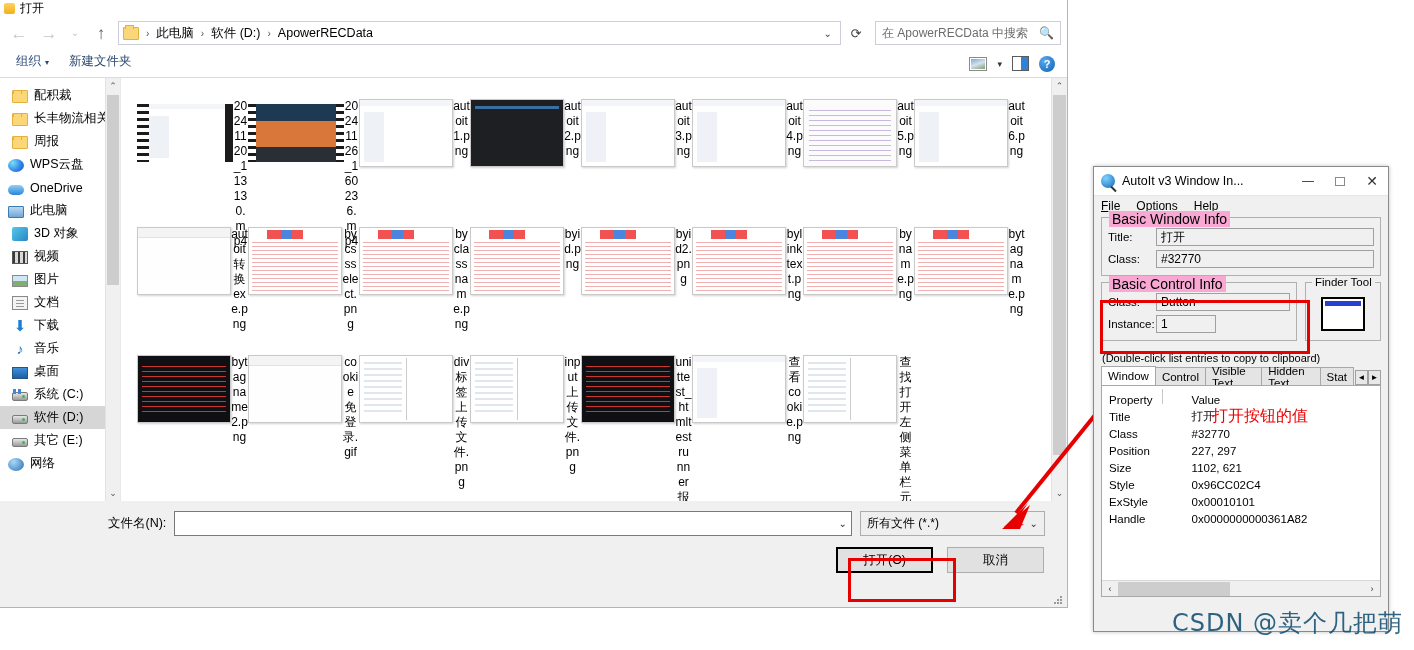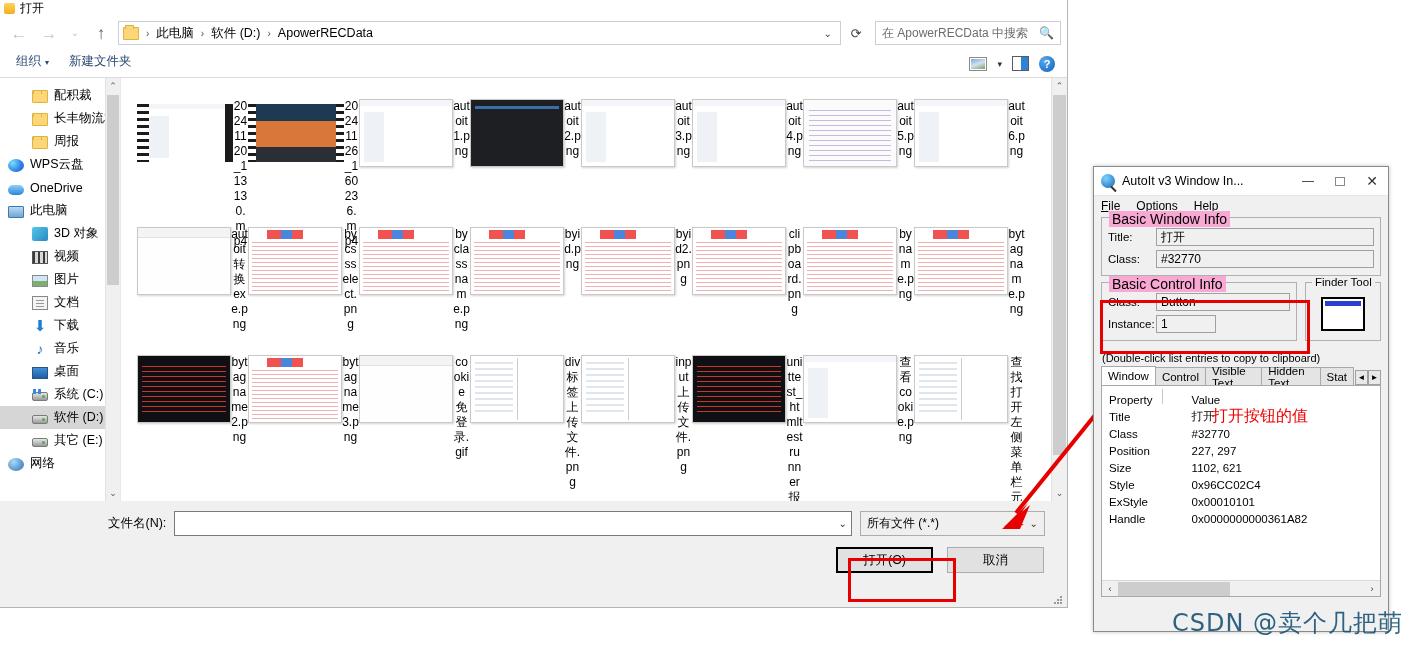--- a/index.html
+++ b/index.html
@@ -87,21 +87,21 @@
 
   
   .sidebar {
     width:121px; background:#ffffff; position:relative;
     padding-top:6px; overflow:hidden; border-right:1px solid #e8e8e8;
   }
   .tree-item {
     display:flex; align-items:center; gap:6px; height:23px; padding-left:8px;
     font-size:12.5px; color:#000; white-space:nowrap;
   }
-  .tree-item.indent1 { padding-left:32px; }
+  .tree-item.indent1 { padding-left:12px; }
   .tree-item.selected { background:#d6d6d6; }
   .ti-ico { width:16px; height:16px; flex:none; position:relative; }
   .ico-folder { background:#fcd77a; border:1px solid #e3b23c; border-radius:1px; height:13px; margin-top:2px; }
   .ico-folder:before{content:"";position:absolute;left:0;top:-1px;width:7px;height:3px;
     background:#fcd77a;border:1px solid #e3b23c;border-bottom:none;}
   .ico-cloud-wps { border-radius:50%;
     background:radial-gradient(circle at 30% 30%,#79e0f5,#2d7ee8 60%,#1e5fc0); height:13px; margin-top:2px;}
   .ico-cloud-od { background:linear-gradient(#8fd0f5,#2b84d8);
     border-radius:8px 8px 8px 8px; height:10px; margin-top:4px; }
   .ico-pc { background:linear-gradient(#bdd9ef,#6fa7d6); border:1px solid #3d7ab3; height:12px; margin-top:2px; border-radius:1px;}
@@ -514,45 +514,39 @@
           <div class="fileitem">
             <div class="thumb-wrap">
               <div class="thumb tb-web"></div>
             </div>
             <div class="fname">byid2.png</div>
           </div>
           <div class="fileitem">
             <div class="thumb-wrap">
               <div class="thumb tb-web"></div>
             </div>
-            <div class="fname">clipboard.png</div>
+            <div class="fname">bylinktext.png</div>
           </div>
           <div class="fileitem">
             <div class="thumb-wrap">
               <div class="thumb tb-web"></div>
             </div>
             <div class="fname">byname.png</div>
           </div>
           <div class="fileitem">
             <div class="thumb-wrap">
               <div class="thumb tb-web"></div>
             </div>
             <div class="fname">bytagname.png</div>
           </div>
           <div class="fileitem">
             <div class="thumb-wrap">
               <div class="thumb tb-term"></div>
             </div>
             <div class="fname">bytagname2.png</div>
-          </div>
-          <div class="fileitem">
-            <div class="thumb-wrap">
-              <div class="thumb tb-web"></div>
-            </div>
-            <div class="fname">bytagname3.png</div>
           </div>
           <div class="fileitem">
             <div class="thumb-wrap">
               <div class="thumb tb-blank"></div>
             </div>
             <div class="fname">cookie免登录.gif</div>
           </div>
           <div class="fileitem">
             <div class="thumb-wrap">
               <div class="thumb tb-split"></div>

